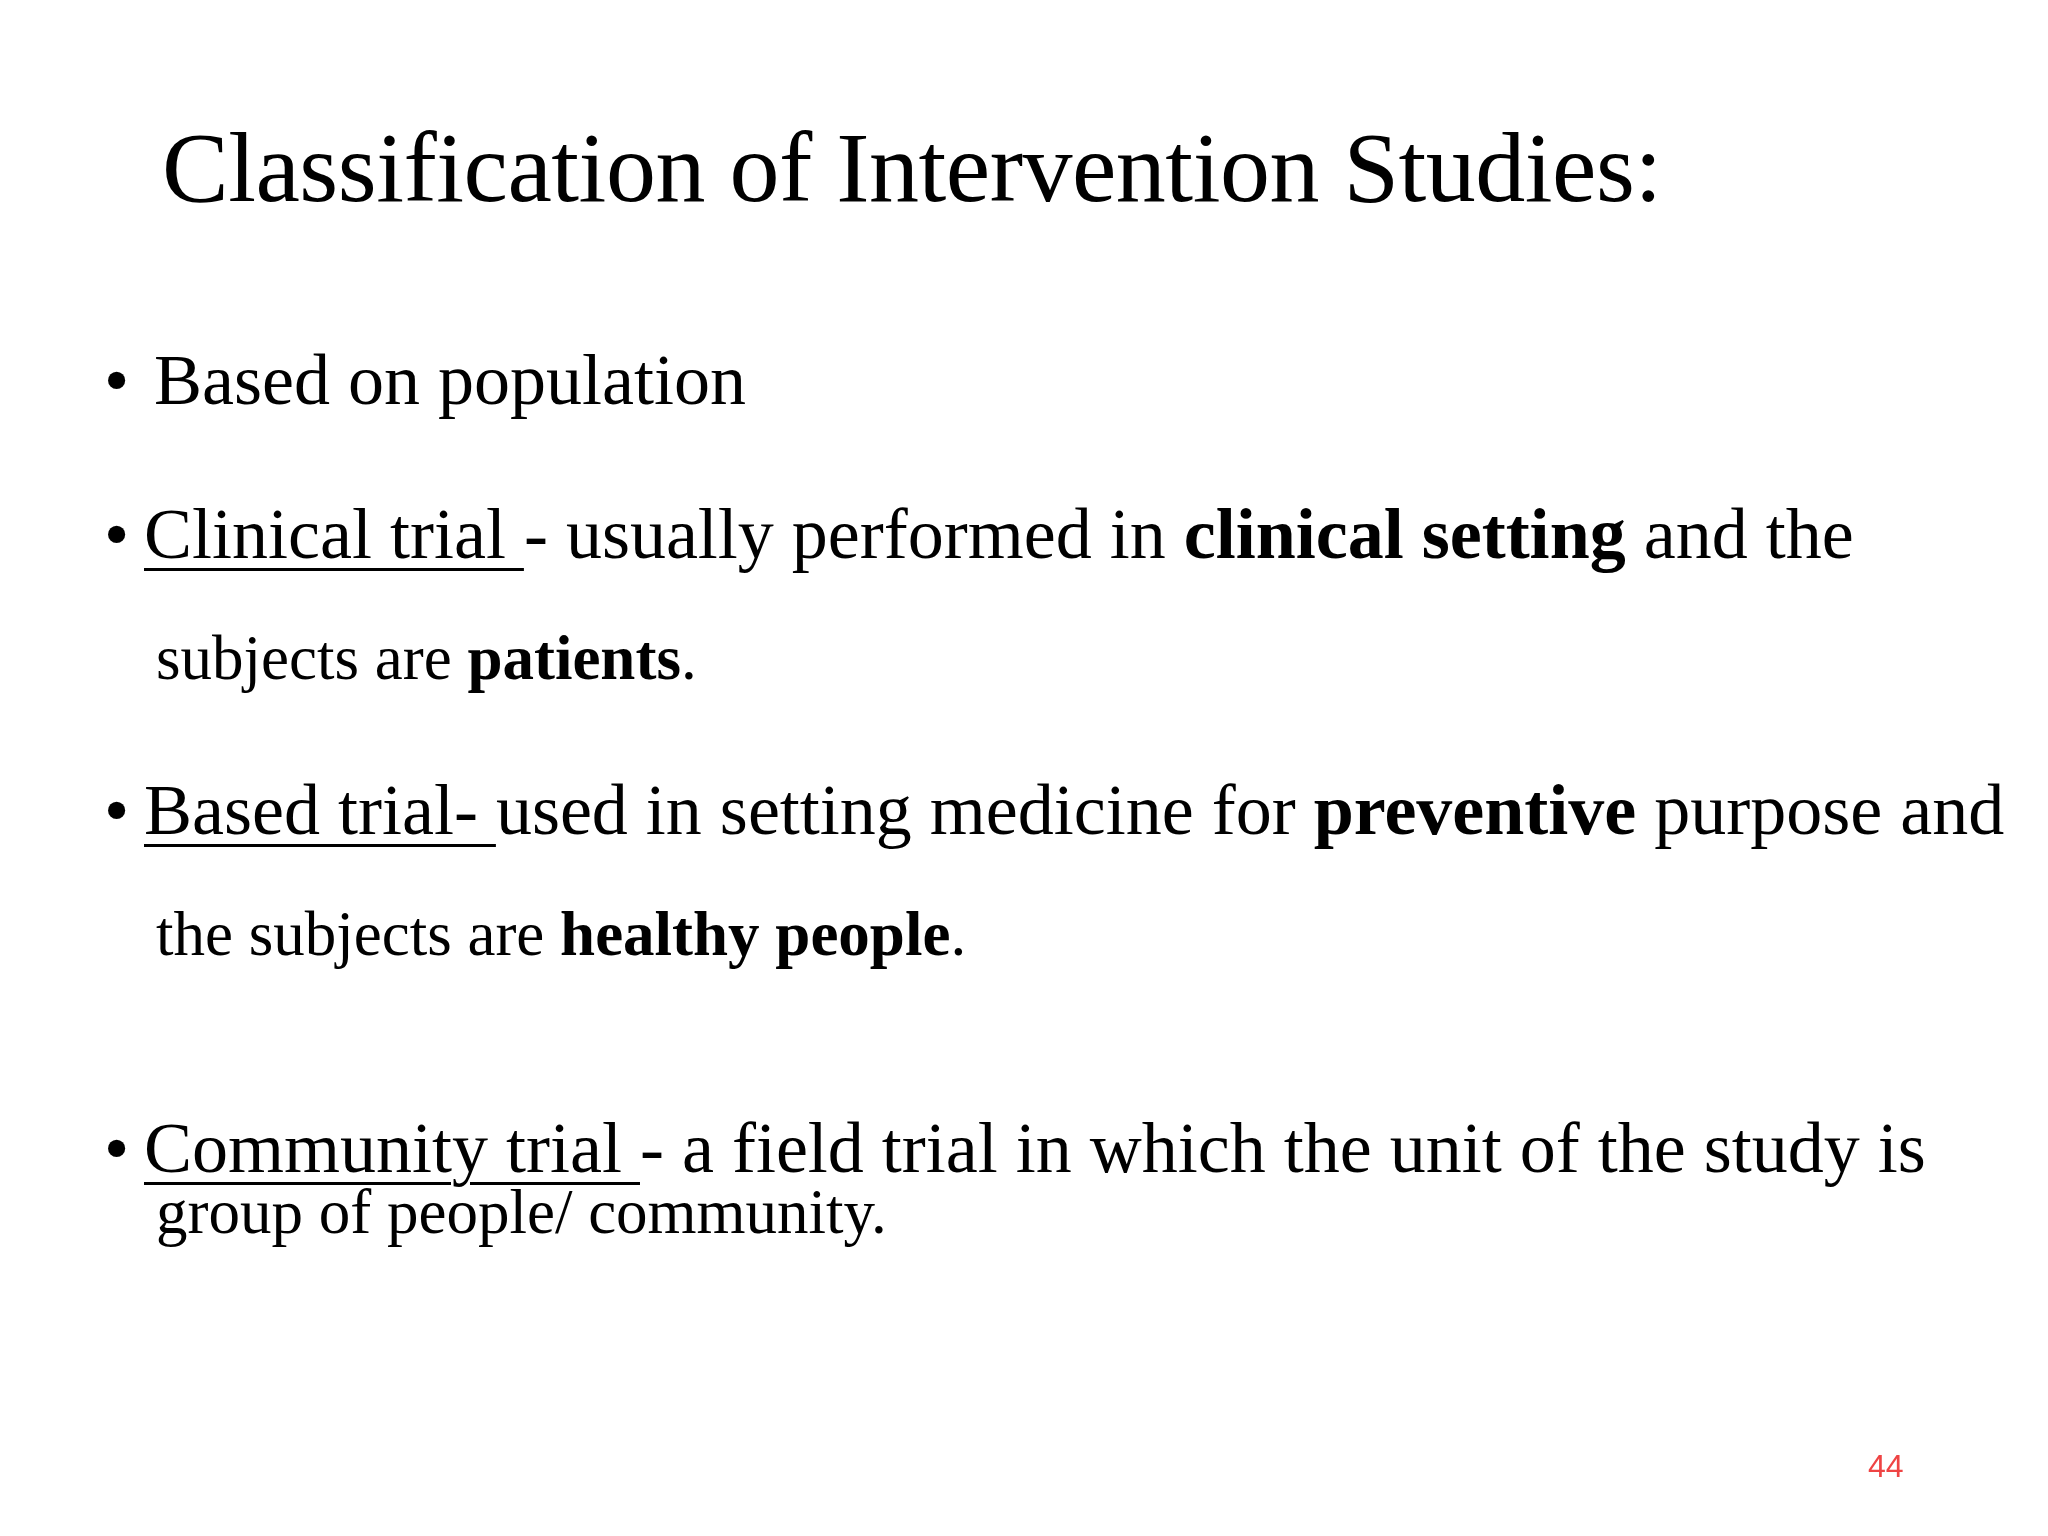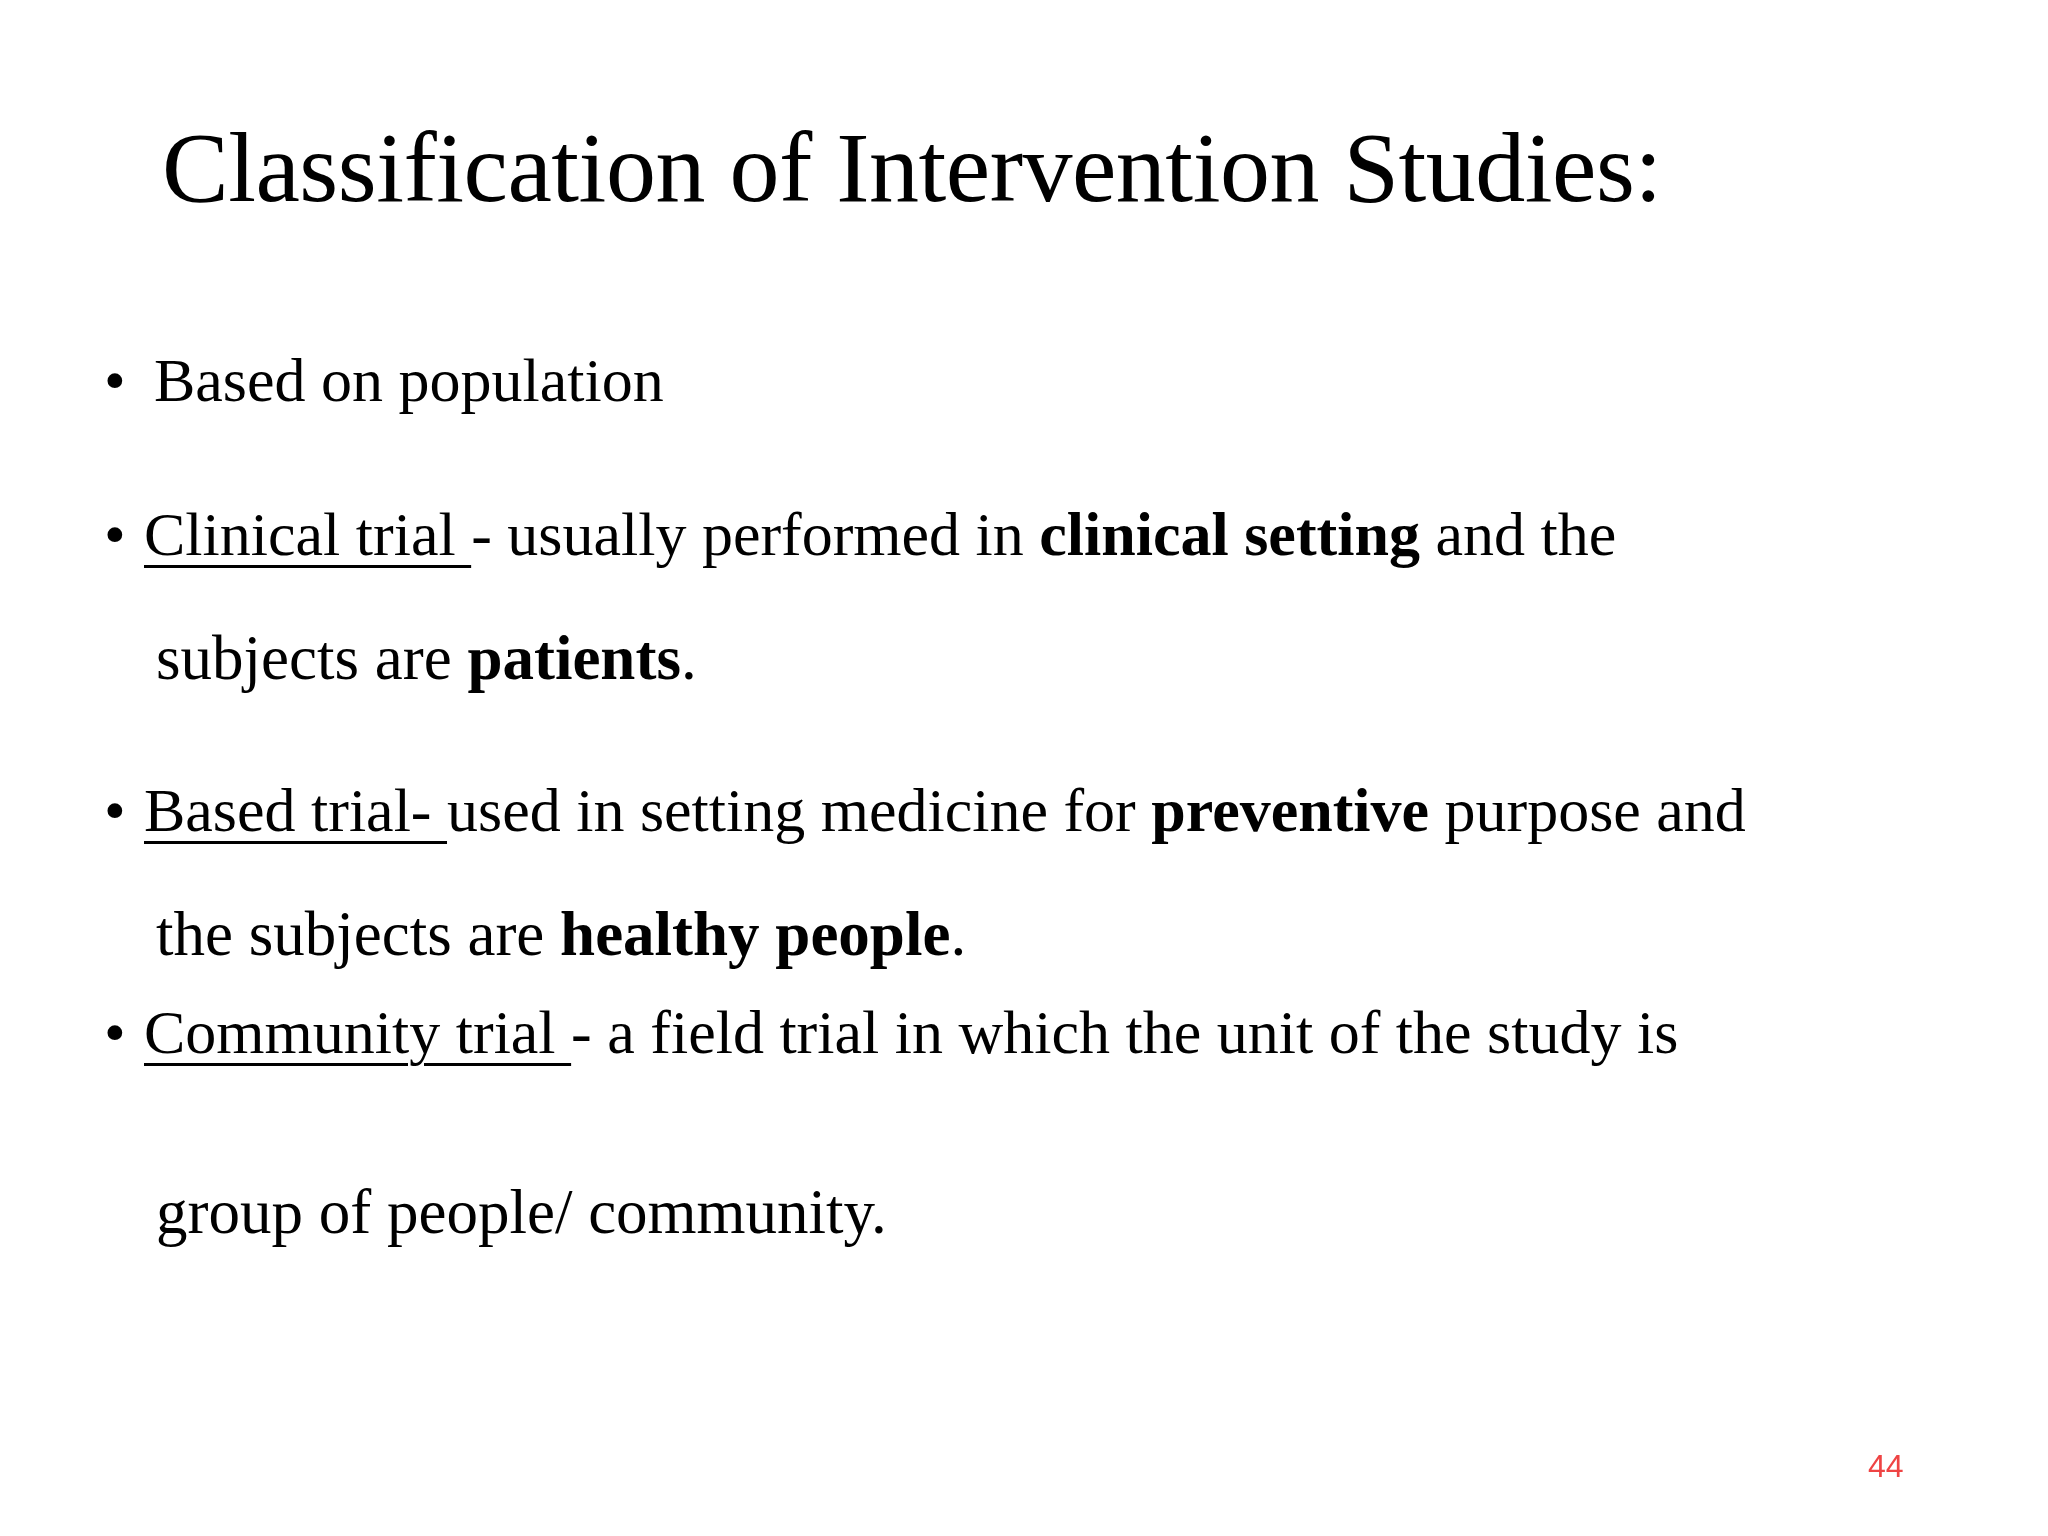--- a/index.html
+++ b/index.html
@@ -24,21 +24,21 @@
       top: 108px;
       font-size: 100px;
       line-height: 120px;
       font-weight: normal;
       white-space: nowrap;
       letter-spacing: -0.5px;
     }
     .bullet {
       position: absolute;
       left: 104px;
-      font-size: 62px;
+      font-size: 72px;
       line-height: 80px;
       white-space: nowrap;
     }
     .bullet .dot {
       display: inline-block;
       width: 40px;
     }
     .bullet.first .dot {
       width: 50px;
     }
@@ -82,21 +82,21 @@
     <span>subjects are </span><span class="b">patients</span><span>.</span>
   </div>
 
   <div class="bullet" style="top:770px;">
     <span class="dot">•</span><span class="u">Based trial- </span><span>used in setting medicine for  </span><span class="b">preventive</span><span> purpose and</span>
   </div>
   <div class="cont" style="top:894px;">
     <span>the subjects are  </span><span class="b">healthy people</span><span>.</span>
   </div>
 
-  <div class="bullet" style="top:992px;font-family:Liberation Serif, serif;">
+  <div class="bullet" style="top:1108px;font-family:Liberation Serif, serif;">
     <span class="dot">•</span><span class="u">Community trial </span><span>- a field trial in which the unit  of the study is</span>
   </div>
   <div class="cont" style="top:1172px;">
     <span>group of people/ community.</span>
   </div>
 
   <div class="page-num">44</div>
 
 </div>
 

